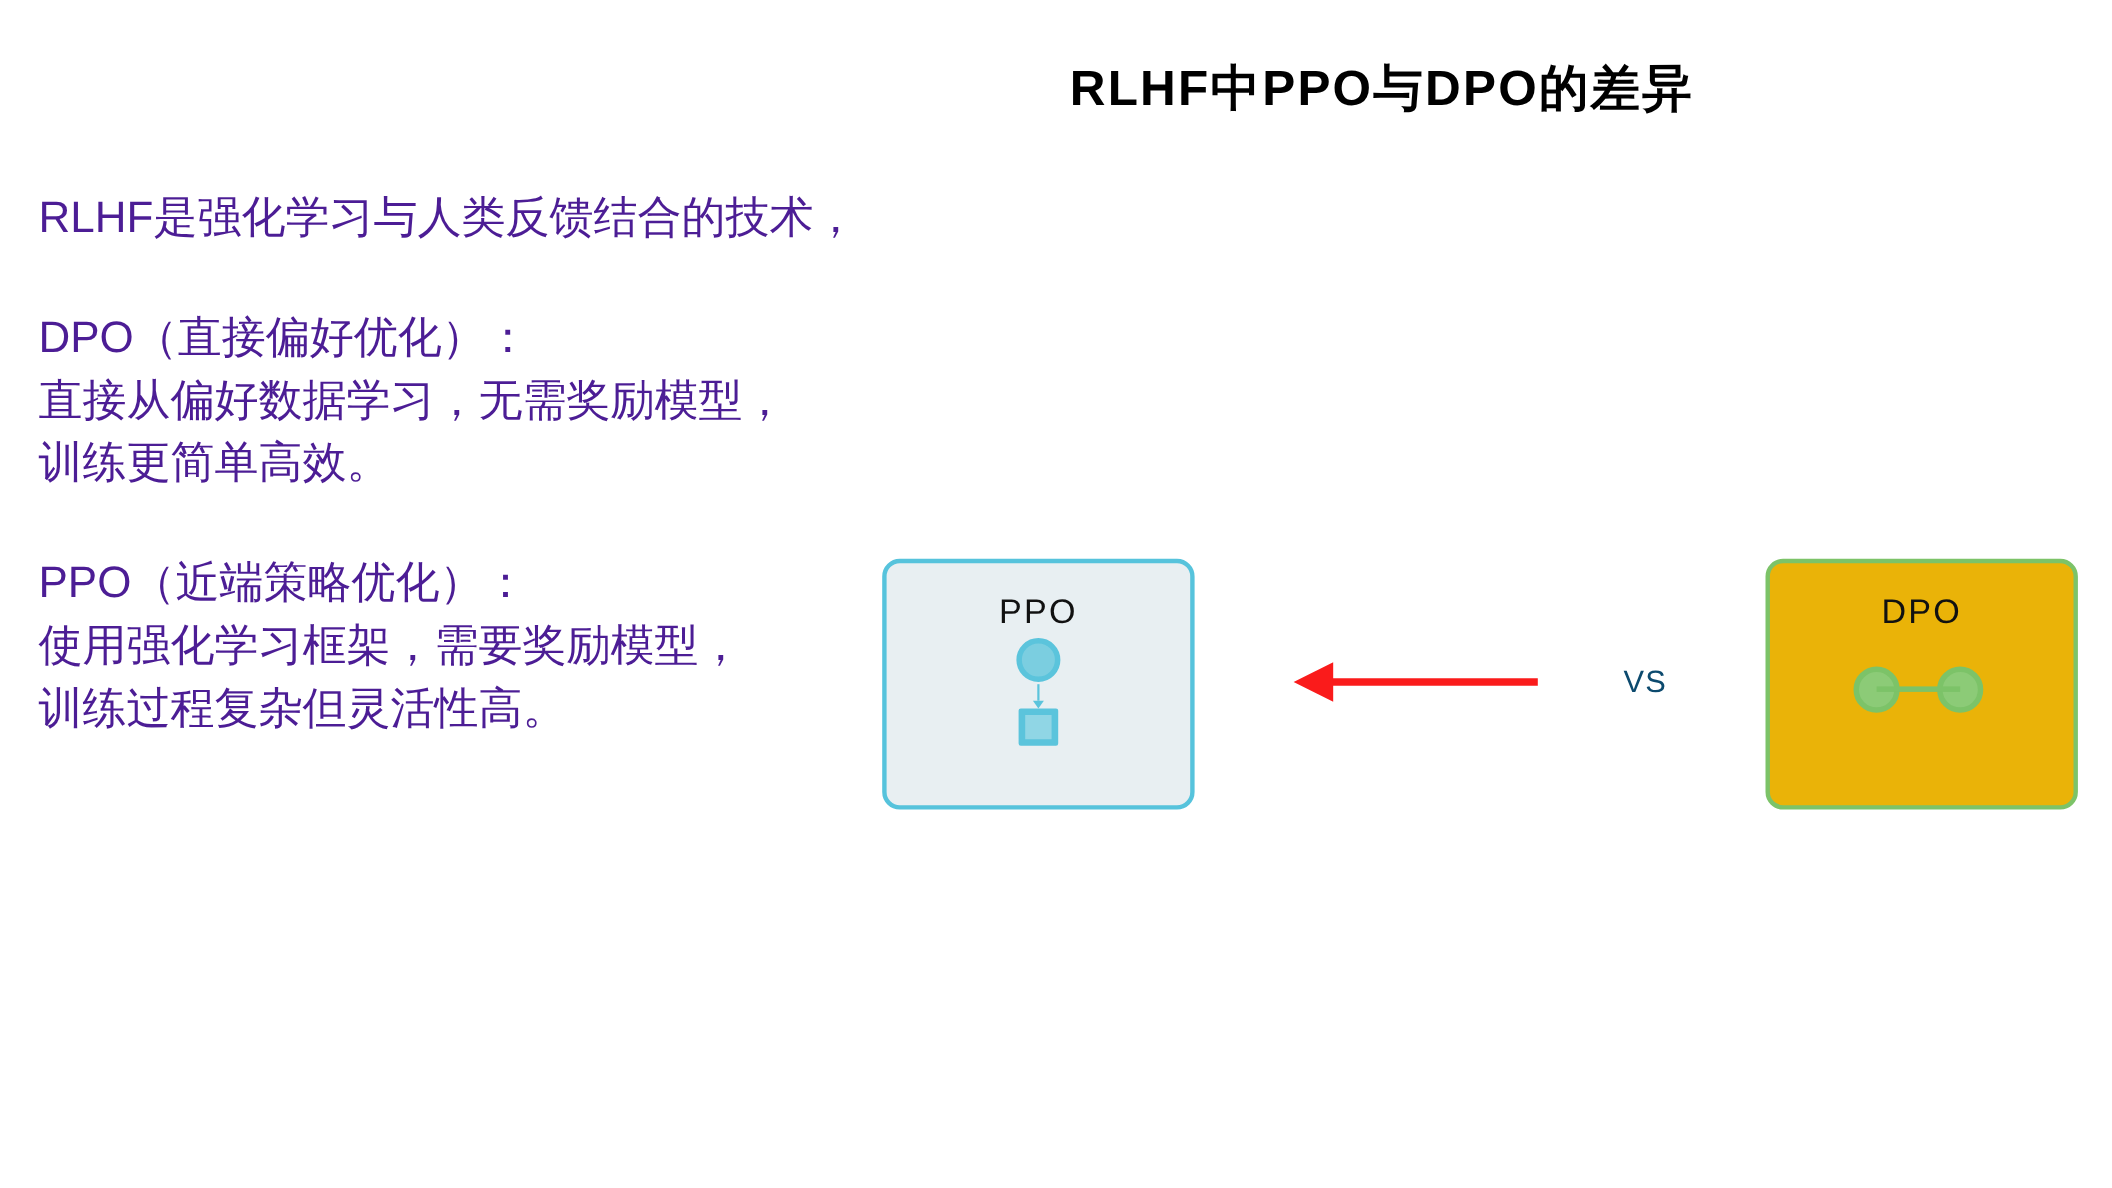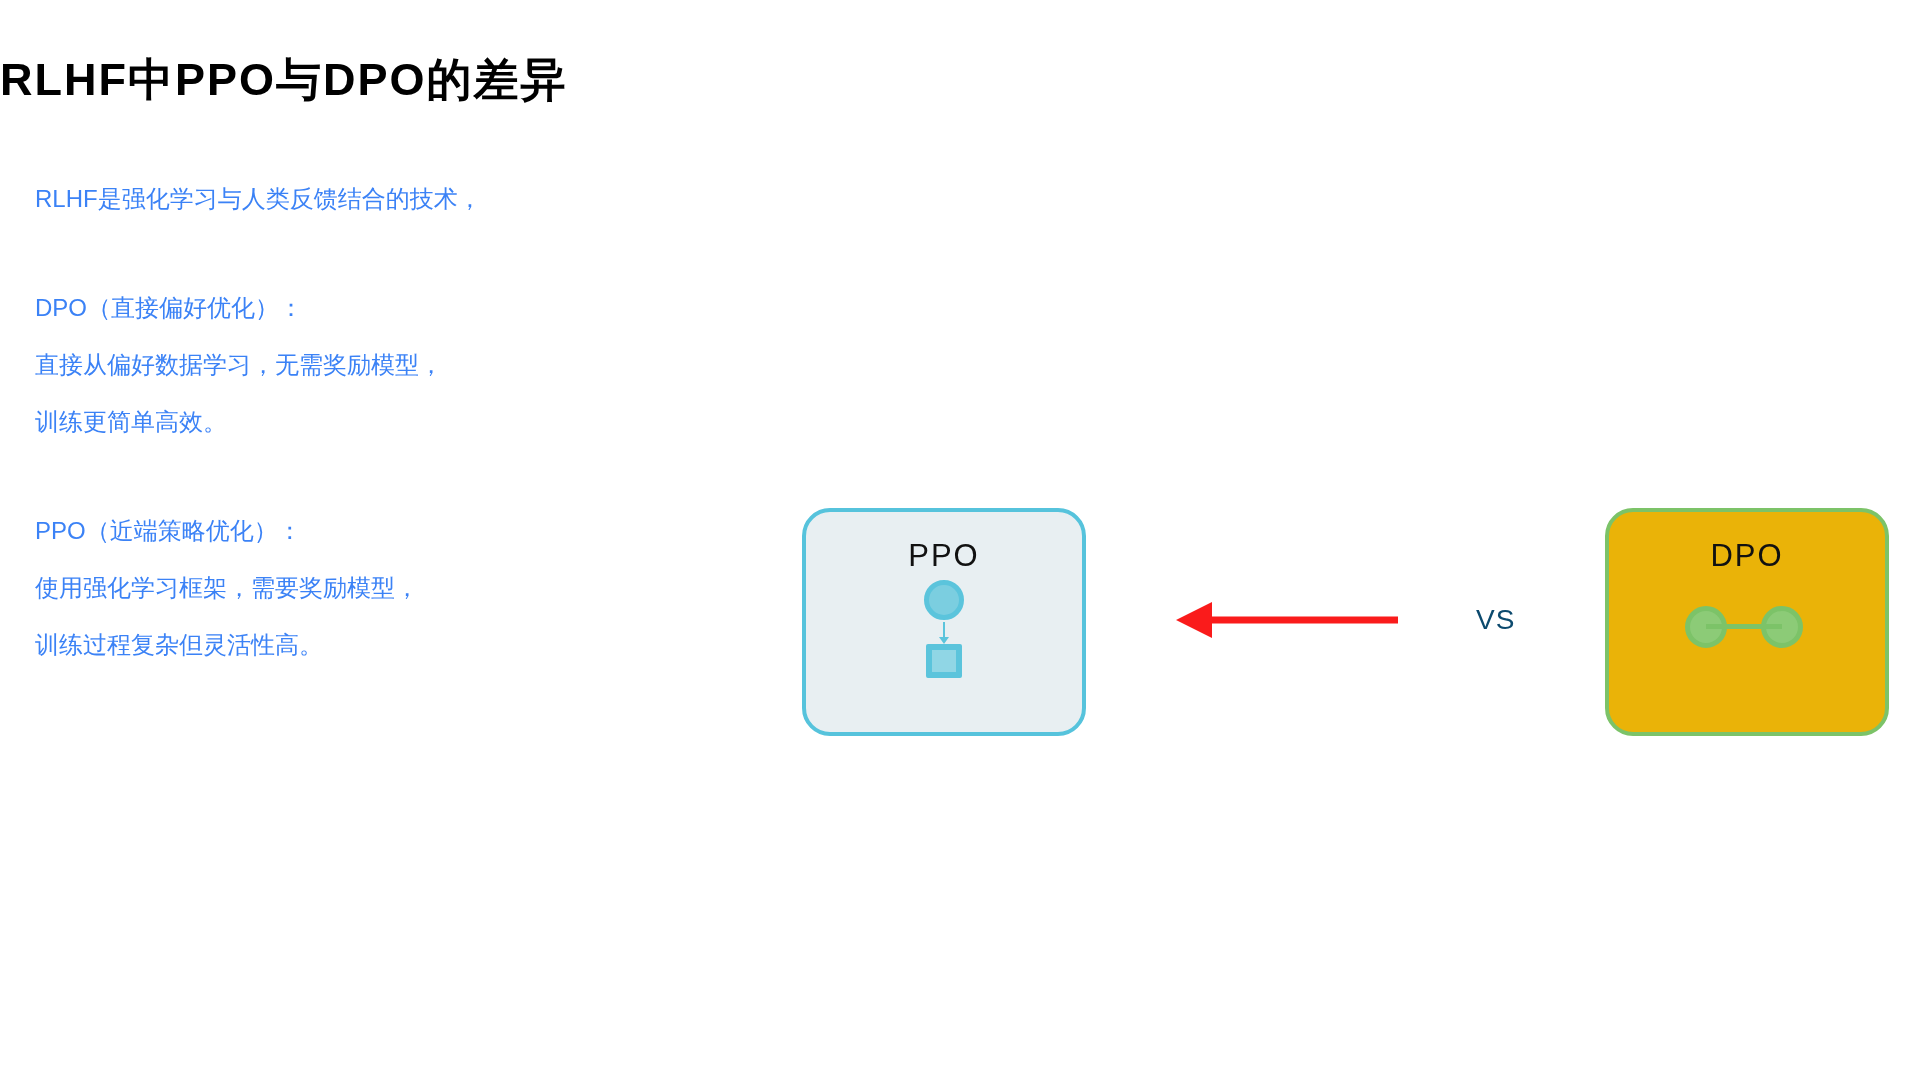--- a/index.html
+++ b/index.html
@@ -19,46 +19,46 @@
     overflow: hidden;
   }
 
   
   .title {
     position: absolute;
     top: 50px;
     left: 0;
     width: 1540px;
     margin: 0;
-    text-align: left;
+    text-align: right;
     font-size: 45px;
     font-weight: 700;
     letter-spacing: 2px;
     color: #000000;
   }
 
   
   .textblock {
     position: absolute;
     left: 35px;
     top: 170px;
     width: 760px;
-    font-size: 24px;
+    font-size: 40px;
     line-height: 57px;
-    color: #3b82f6;
+    color: #4c1d95;
   }
   .textblock .para { margin: 0 0 52px 0; }
   .textblock .line { display: block; }
 
   
   .algo-box {
     position: absolute;
     width: 276px;
     height: 220px;
-    border-radius: 28px;
+    border-radius: 16px;
     box-sizing: content-box;
   }
   .ppo-box {
     left: 802px;
     top: 508px;
     border: 4px solid #56c3dc;
     background: #e8eff2;
   }
   .dpo-box {
     left: 1605px;

